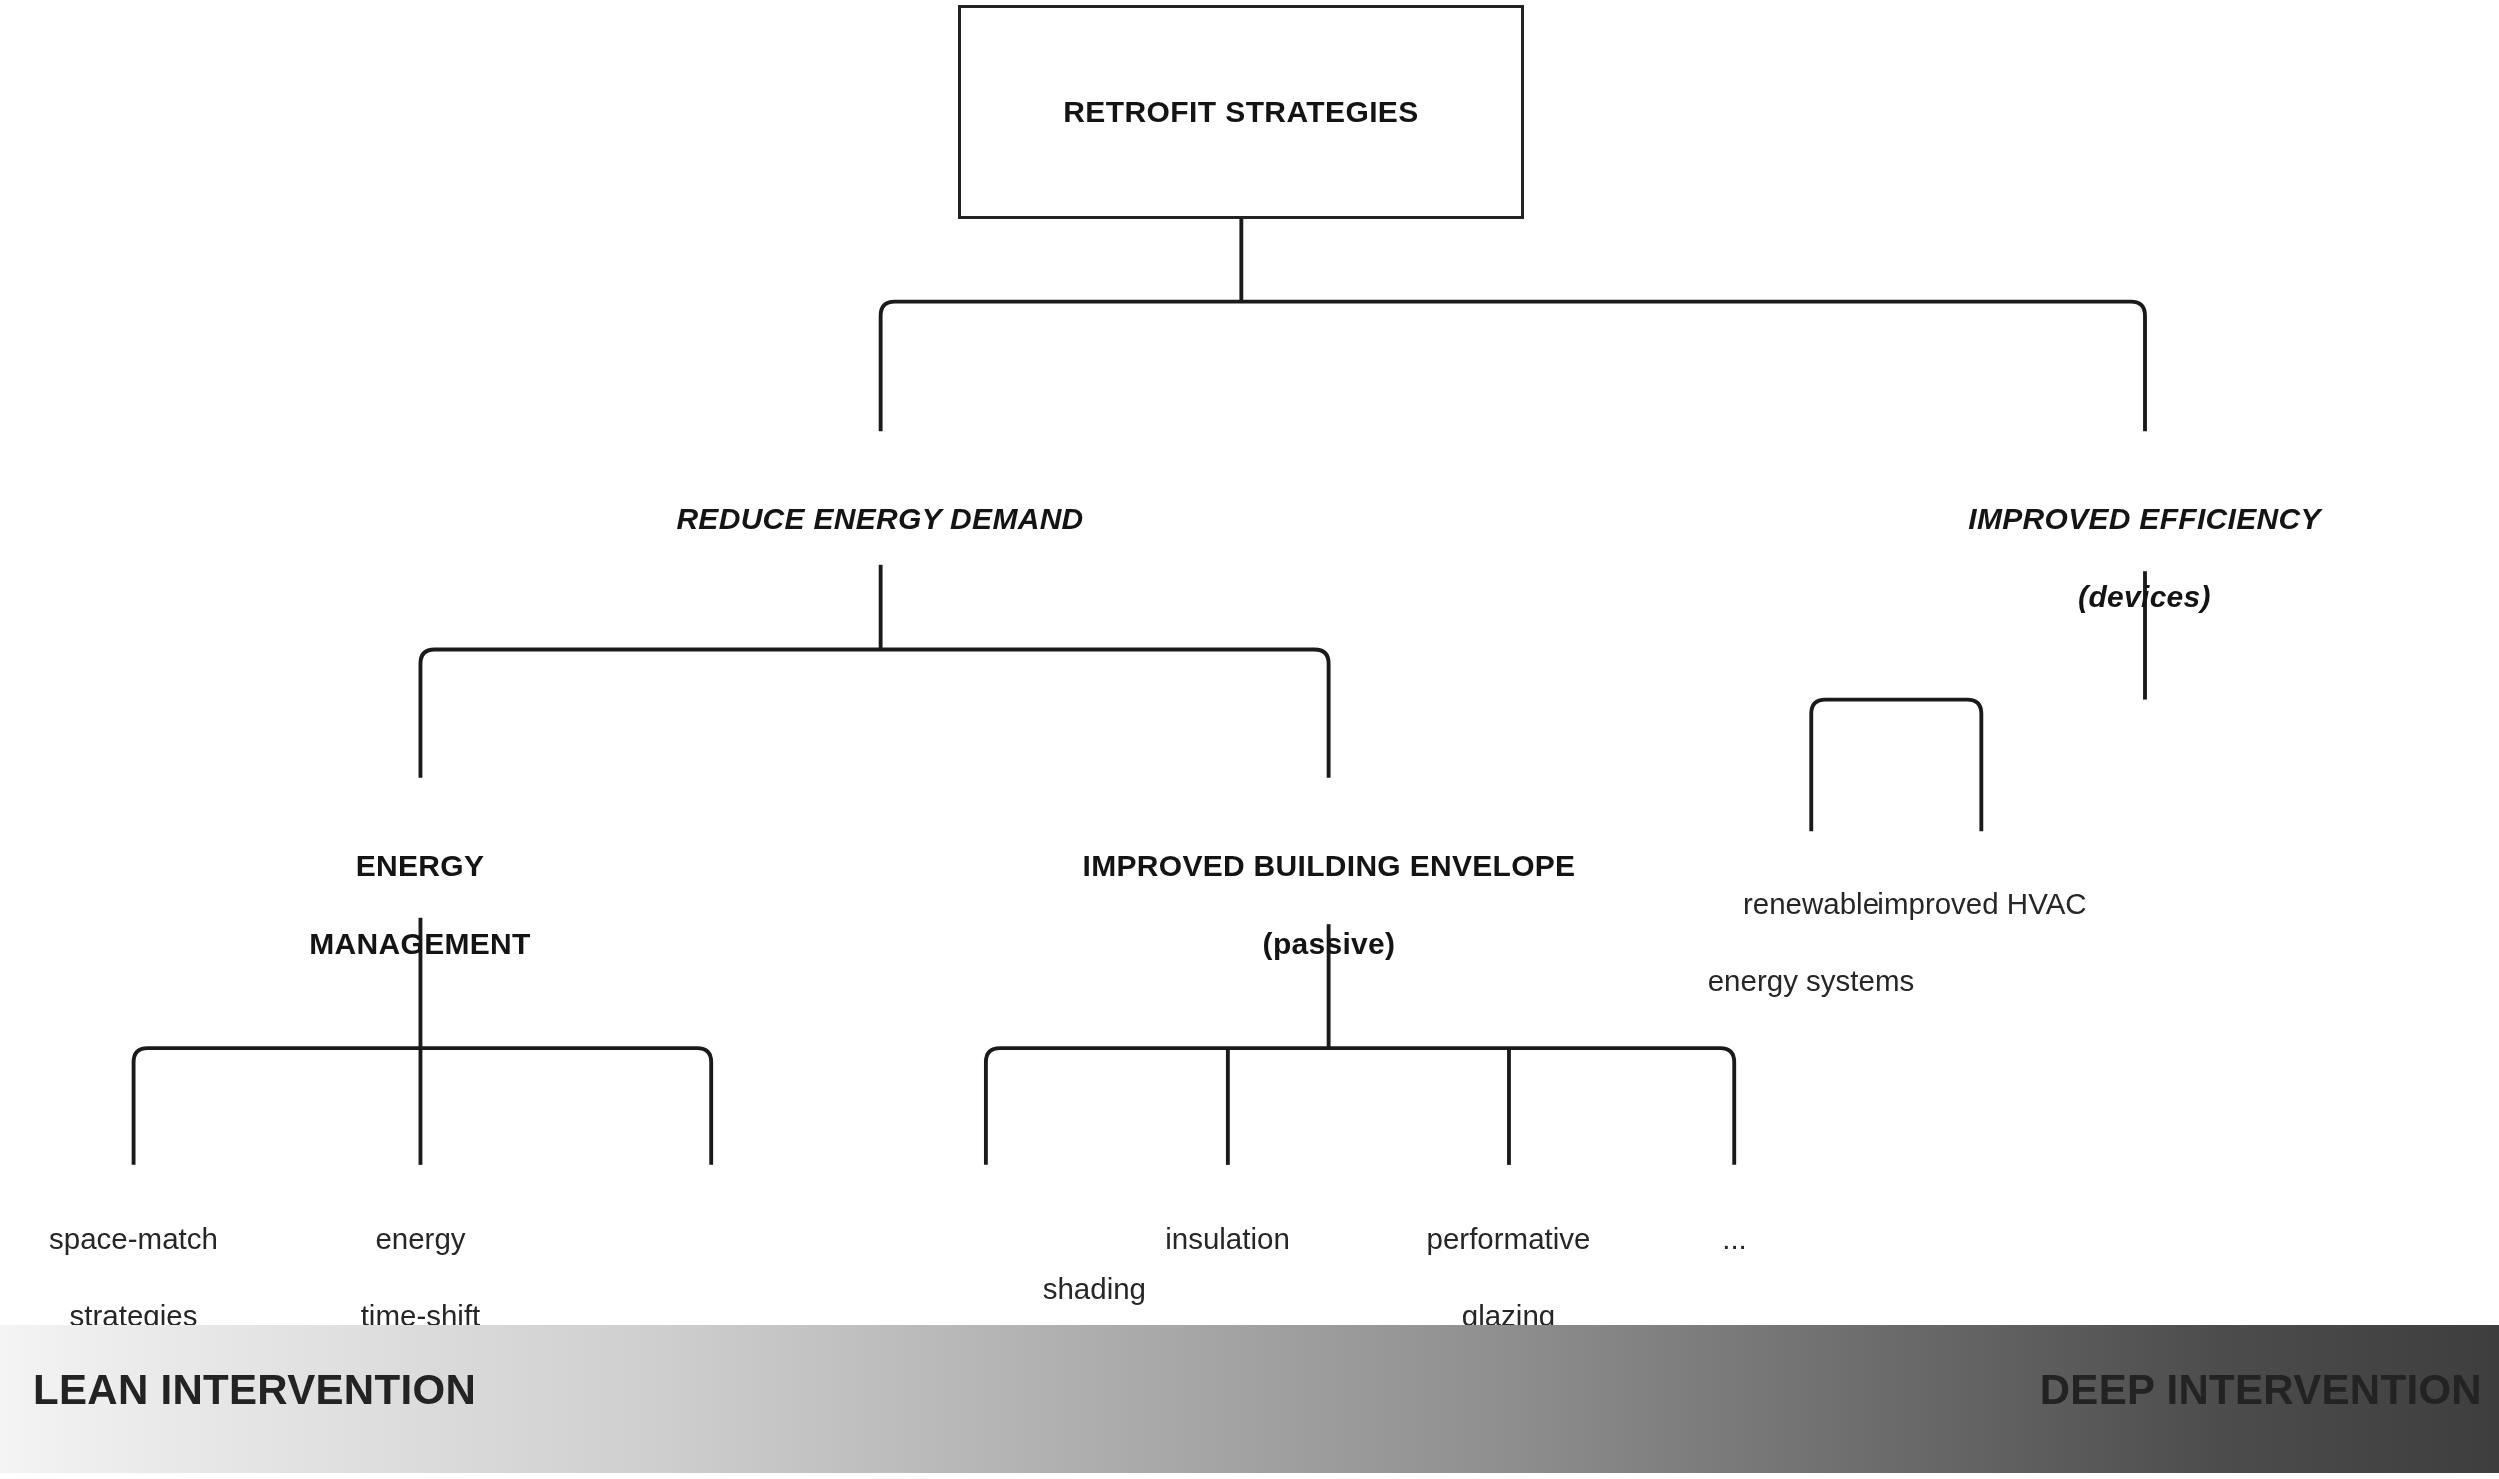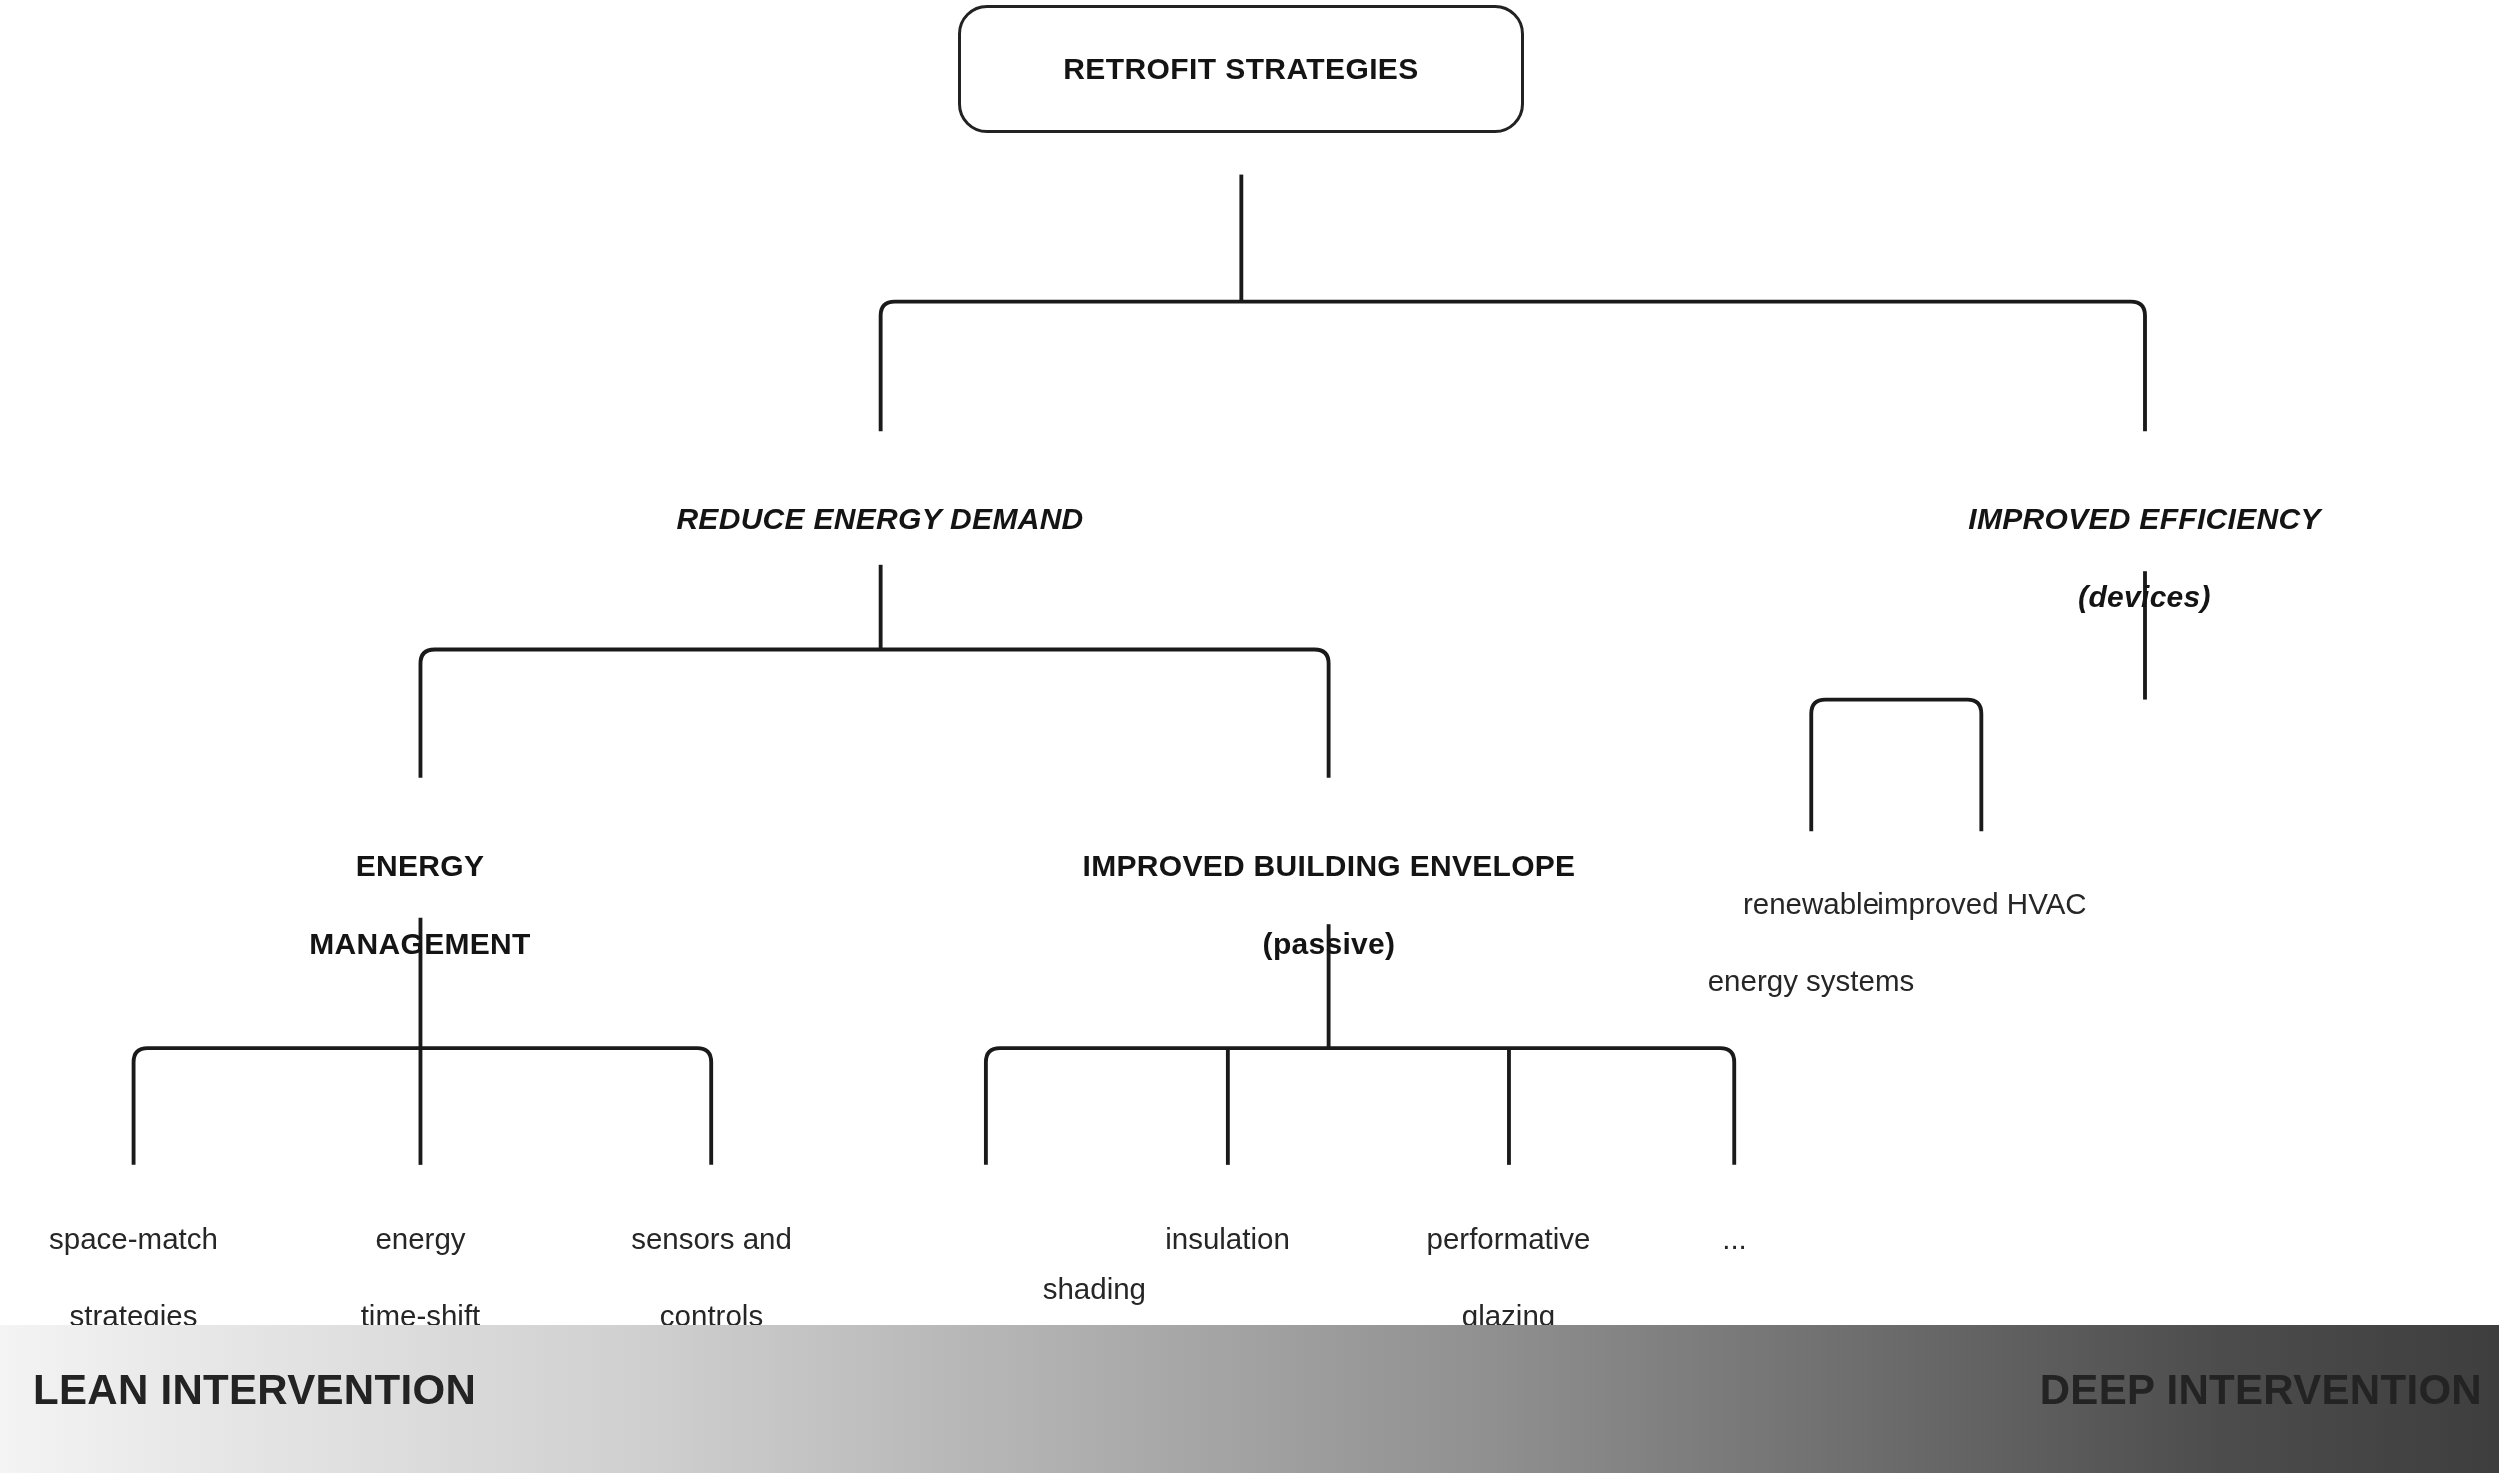--- a/index.html
+++ b/index.html
@@ -113,21 +113,21 @@
     <path d="M 208 1815 L 208 1655 Q 208 1633 230 1633 L 1086 1633 Q 1108 1633 1108 1655 L 1108 1815"></path>
     <path d="M 655 1633 L 655 1815"></path>
 
     <path d="M 2070 1440 L 2070 1633"></path>
 
     <path d="M 1536 1815 L 1536 1655 Q 1536 1633 1558 1633 L 2680 1633 Q 2702 1633 2702 1655 L 2702 1815"></path>
     <path d="M 1913 1633 L 1913 1815"></path>
     <path d="M 2351 1633 L 2351 1815"></path>
   </svg>
 
-  <div class="root-box" style="left:958px; top:5.1px; width:566px; height:128px;border-radius:29px;">
+  <div class="root-box" style="left:958px; top:5.1px; width:566px; height:214px;">
     <span class="root-label">RETROFIT STRATEGIES</span>
   </div>
 
   <div class="node lvl2" style="left:649px; top:460px; width:462px;">
     <span>REDUCE ENERGY DEMAND</span>
   </div>
 
   <div class="node lvl2" style="left:1888px; top:460px; width:513px;">
     <div>IMPROVED EFFICIENCY</div>
     <div>(devices)</div>
@@ -155,24 +155,20 @@
   <div class="node leaf" style="left:-27px; top:1182px; width:321px;">
     <div>space-match</div>
     <div>strategies</div>
   </div>
 
   <div class="node leaf" style="left:260px; top:1182px; width:321px;">
     <div>energy</div>
     <div>time-shift</div>
   </div>
 
-  <div class="node leaf" style="left:551px; top:1182px; width:321px;">
-    <div>sensors and</div>
-    <div>controls</div>
-  </div>
 
   <div class="node leaf" style="left:825px; top:1232px; width:321px;text-align:right;">
     <div>shading</div>
     <div>devices</div>
   </div>
 
   <div class="node leaf" style="left:1067px; top:1182px; width:321px;">
     <div>insulation</div>
   </div>
 

